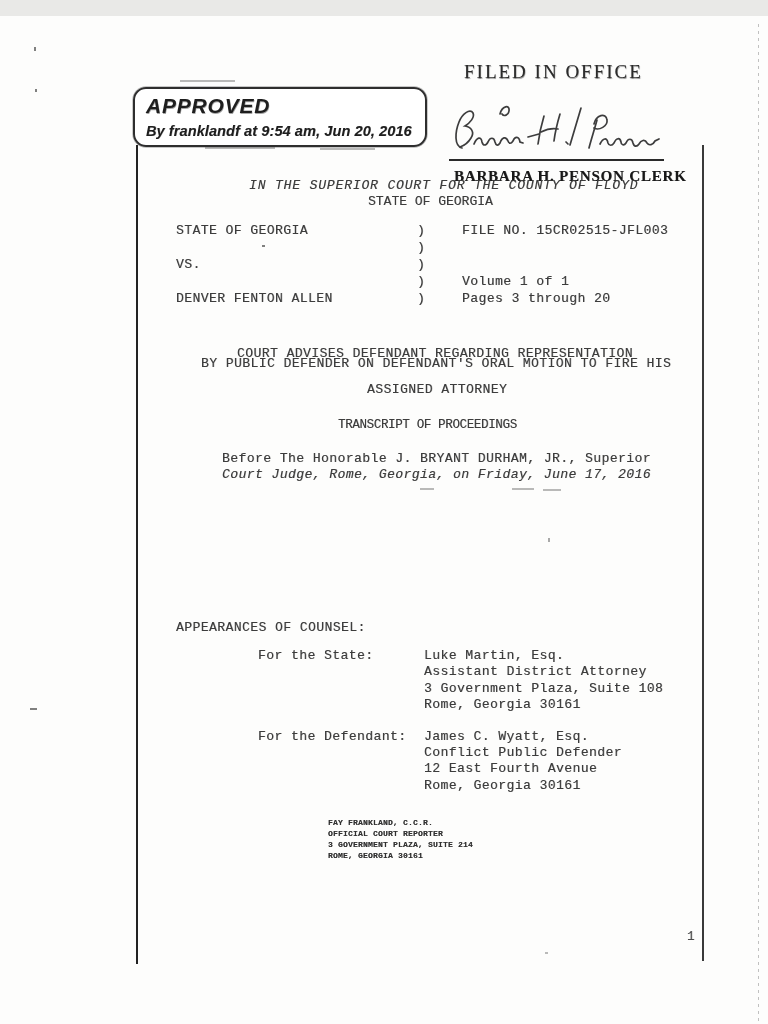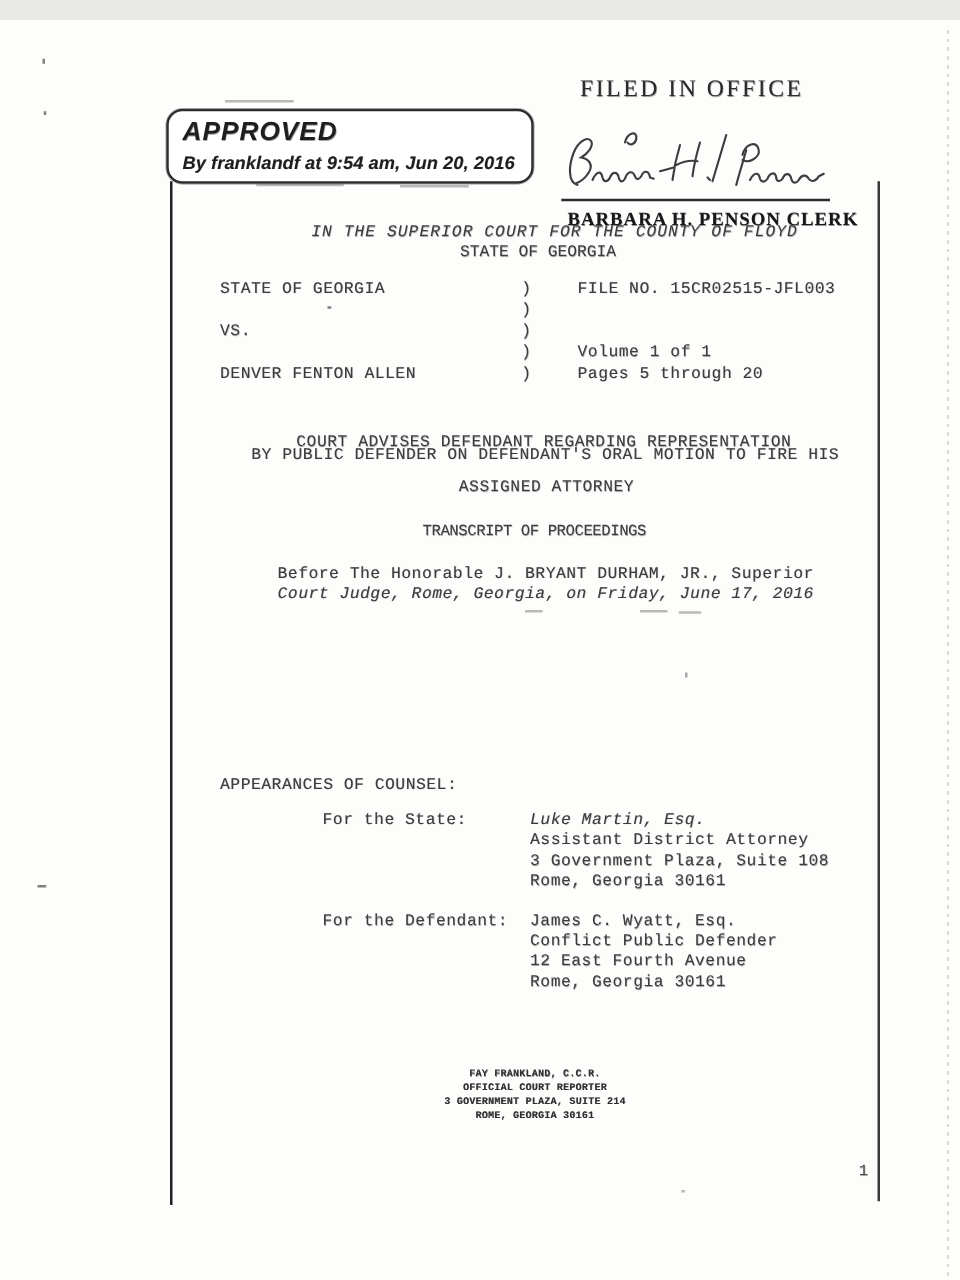--- a/index.html
+++ b/index.html
@@ -68,32 +68,32 @@
   
   .title1{left:237px;top:330px;}
   .title2{left:201px;top:340px;}
   .title3{left:367px;top:366px;}
   .transcript{left:338px;top:401px;font-size:12.5px;letter-spacing:-.35px;}
   .before1{left:222px;top:435px;}
   .before2{left:222px;top:451px;font-style:italic;}
   
   .app-h{left:176px;top:604px;}
   .fs-label{left:258px;top:632px;}
-  .fs-l1{left:424px;top:632px;font-style:italic;}
+  .fs-l1{left:424px;top:632px;}
   .fs-l2{left:424px;top:648px;}
   .fs-l3{left:424px;top:665px;}
   .fs-l4{left:424px;top:681px;}
   .fd-label{left:258px;top:713px;}
   .fd-l1{left:424px;top:713px;}
   .fd-l2{left:424px;top:729px;}
   .fd-l3{left:424px;top:745px;}
   .fd-l4{left:424px;top:762px;}
   
   .reporter{
-    position:absolute;left:328px;top:838px;width:200px;text-align:center;
+    position:absolute;left:328px;top:801px;width:200px;
     font:bold 8px/11px "Liberation Mono","DejaVu Sans Mono",monospace;
     letter-spacing:.2px;color:#2f2f2f;
     text-shadow:.3px .3px .4px rgba(40,40,40,.5);
   }
   .pagenum{left:687px;top:913px;font-size:12.5px;color:#4a4a4a;}
   
   .rule-left{position:absolute;left:136px;top:129px;width:2px;height:819px;background:#222;}
   .rule-right{position:absolute;left:702px;top:129px;width:2px;height:816px;background:#232323;opacity:.9;}
   .scan-edge{
     position:absolute;left:758px;top:8px;width:1px;height:1012px;opacity:.55;
@@ -137,21 +137,21 @@
   <div class="t cap-plaintiff">STATE OF GEORGIA</div>
   <div class="t cap-vs">VS.</div>
   <div class="t cap-defendant">DENVER FENTON ALLEN</div>
   <div class="t cap-paren1">)</div>
   <div class="t cap-paren2">)</div>
   <div class="t cap-paren3">)</div>
   <div class="t cap-paren4">)</div>
   <div class="t cap-paren5">)</div>
   <div class="t cap-fileno">FILE NO. 15CR02515-JFL003</div>
   <div class="t cap-volume">Volume 1 of 1</div>
-  <div class="t cap-pages">Pages 5 through 20</div>
+  <div class="t cap-pages">Pages 3 through 20</div>
 
   <div class="t title1">COURT ADVISES DEFENDANT REGARDING REPRESENTATION</div>
   <div class="t title2">BY PUBLIC DEFENDER ON DEFENDANT'S ORAL MOTION TO FIRE HIS</div>
   <div class="t title3">ASSIGNED ATTORNEY</div>
 
   <div class="t transcript">TRANSCRIPT OF PROCEEDINGS</div>
 
   <div class="t before1">Before The Honorable J. BRYANT DURHAM, JR., Superior</div>
   <div class="t before2">Court Judge, Rome, Georgia, on Friday, June 17, 2016</div>
 

